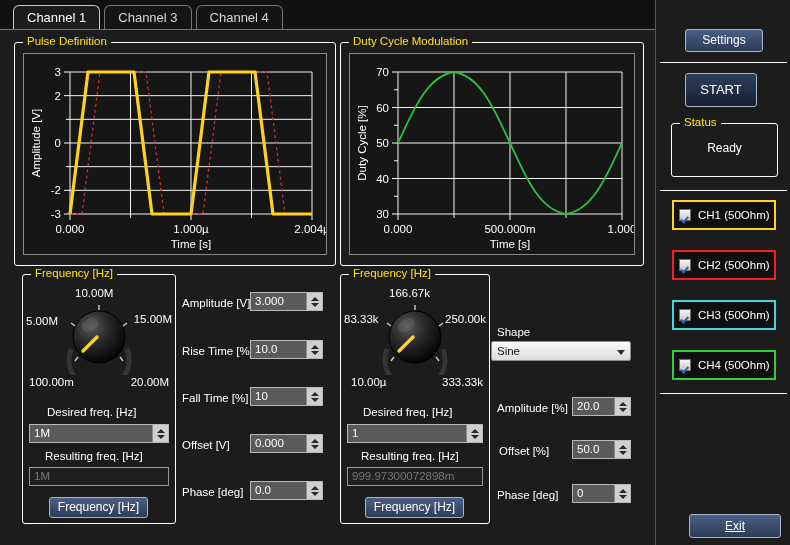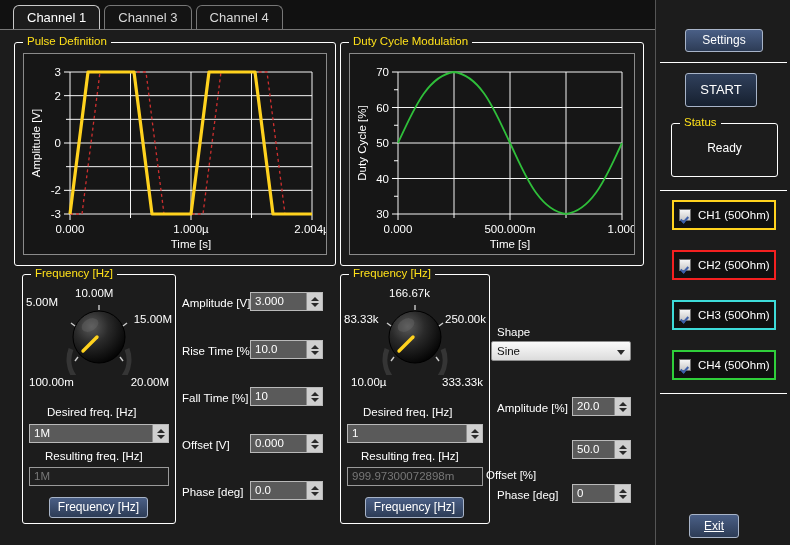--- a/index.html
+++ b/index.html
@@ -237,21 +237,21 @@
           <text x="16" y="89" fill="#ffffff" font-family="Liberation Sans, sans-serif" font-size="11.5" text-anchor="middle" transform="rotate(-90 16 89)">Duty Cycle [%]</text>
         </svg>
       </div>
     </div>
 
     <div class="group white" style="left:22px;top:244px;width:152px;height:248px;">
       <div class="glabel" style="color:#ffe11a;">Frequency [Hz]</div>
 
       <div class="knob-wrap" style="left:0;top:0;width:152px;height:130px;">
         <div class="knob-txt" style="left:52px;top:12px;">10.00M</div>
-        <div class="knob-txt" style="left:3px;top:21px;">5.00M</div>
+        <div class="knob-txt" style="left:3px;top:40px;">5.00M</div>
         <div class="knob-txt" style="right:3px;top:38px;">15.00M</div>
         <div class="knob-txt" style="left:6px;top:101px;">100.00m</div>
         <div class="knob-txt" style="right:6px;top:101px;">20.00M</div>
         <svg style="position:absolute;left:40px;top:28px;" width="72" height="72" viewBox="0 0 72 72">
           <defs>
             <radialGradient id="kg1" cx="36%" cy="30%" r="72%">
               <stop offset="0%" stop-color="#5a5a5a"></stop>
               <stop offset="45%" stop-color="#2a2a2a"></stop>
               <stop offset="100%" stop-color="#050505"></stop>
             </radialGradient>
@@ -391,21 +391,21 @@
 
       <div class="fld-label" style="left:497px;top:372px;">Amplitude [%]</div>
       <div class="spin" style="left:572px;top:367px;width:59px;">
         <div class="val">20.0</div>
         <div class="arrows">
             <span class="up"></span>
             <span class="dn"></span>
           </div>
       </div>
 
-      <div class="fld-label" style="left:486px;top:415px;margin-top:24px;">Offset [%]</div>
+      <div class="fld-label" style="left:499px;top:415px;">Offset [%]</div>
       <div class="spin" style="left:572px;top:410px;width:59px;">
         <div class="val">50.0</div>
         <div class="arrows">
             <span class="up"></span>
             <span class="dn"></span>
           </div>
       </div>
 
       <div class="fld-label" style="left:497px;top:459px;">Phase [deg]</div>
       <div class="spin" style="left:572px;top:454px;width:59px;">
@@ -450,18 +450,18 @@
       <span class="chk"></span>
       <span class="chtext">CH3 (50Ohm)</span>
     </div>
     <div class="chbox" style="left:16px;top:350px;width:104px;height:30px;border-color:#2fcf3a;">
       <span class="chk"></span>
       <span class="chtext">CH4 (50Ohm)</span>
     </div>
 
     <div class="sidesep" style="top:393px;"></div>
 
-    <div class="btn" style="left:33px;top:514px;width:50px;height:24px;line-height:22px;text-decoration:underline;">
+    <div class="btn" style="left:33px;top:514px;width:92px;height:24px;line-height:22px;text-decoration:underline;">
       <span>Exit</span>
     </div>
   </div>
 
 </div>
 
 </body></html>

